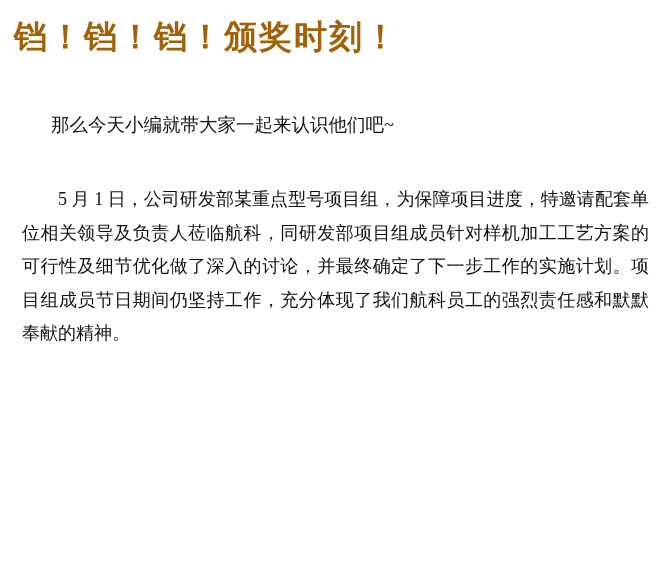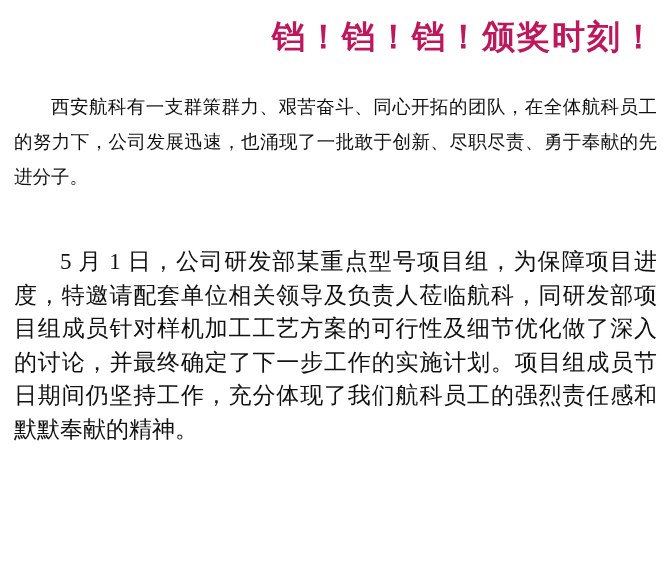--- a/index.html
+++ b/index.html
@@ -15,28 +15,28 @@
     overflow: hidden;
   }
   .page {
     width: 671px;
     height: 580px;
     box-sizing: border-box;
     padding: 0 14px;
     position: relative;
   }
   .doc-title {
-    text-align: right;
+    text-align: left;
     font-family: "Liberation Serif", "DejaVu Serif", serif;
     font-size: 33px;
     font-weight: bold;
     letter-spacing: 2px;
     margin: 14px 0 0 0;
     line-height: 46px;
-    color: #be185d;
+    color: #a16207;
   }
   .para {
     font-size: 18.5px;
     line-height: 35px;
     text-align: justify;
     text-justify: inter-ideograph;
     margin: 0;
     color: #111;
   }
   .para.indent {
@@ -48,45 +48,45 @@
   .gap-4 { height: 12px; }
   .section-head {
     font-family: "Liberation Sans", "DejaVu Sans", sans-serif;
     font-size: 19px;
     font-weight: bold;
     line-height: 30px;
     margin: 0;
     color: #000;
   }
   .body-block {
-    font-size: 23px;
+    font-size: 18px;
     line-height: 33.5px;
     text-align: justify;
     text-justify: inter-ideograph;
-    margin: 0;
+    margin: 8px;
     color: #111;
     font-family: Liberation Serif, serif;
   }
   .body-block.indent {
     text-indent: 2em;
   }
 </style>
 </head>
 <body>
 
 <div class="page">
 
   <h1 class="doc-title">铛！铛！铛！颁奖时刻！</h1>
 
   <div class="gap-1"></div>
 
-  <p class="para indent">西安航科有一支群策群力、艰苦奋斗、同心开拓的团队，在全体航科员工的努力下，公司发展迅速，也涌现了一批敢于创新、尽职尽责、勇于奉献的先进分子。</p>
 
   <div class="gap-2"></div>
 
+  <p class="para indent">那么今天小编就带大家一起来认识他们吧~</p>
 
   <div class="gap-3"></div>
 
 
   <div class="gap-4"></div>
 
   <p class="body-block indent">5 月 1 日，公司研发部某重点型号项目组，为保障项目进度，特邀请配套单位相关领导及负责人莅临航科，同研发部项目组成员针对样机加工工艺方案的可行性及细节优化做了深入的讨论，并最终确定了下一步工作的实施计划。项目组成员节日期间仍坚持工作，充分体现了我们航科员工的强烈责任感和默默奉献的精神。</p>
 
 </div>
 

